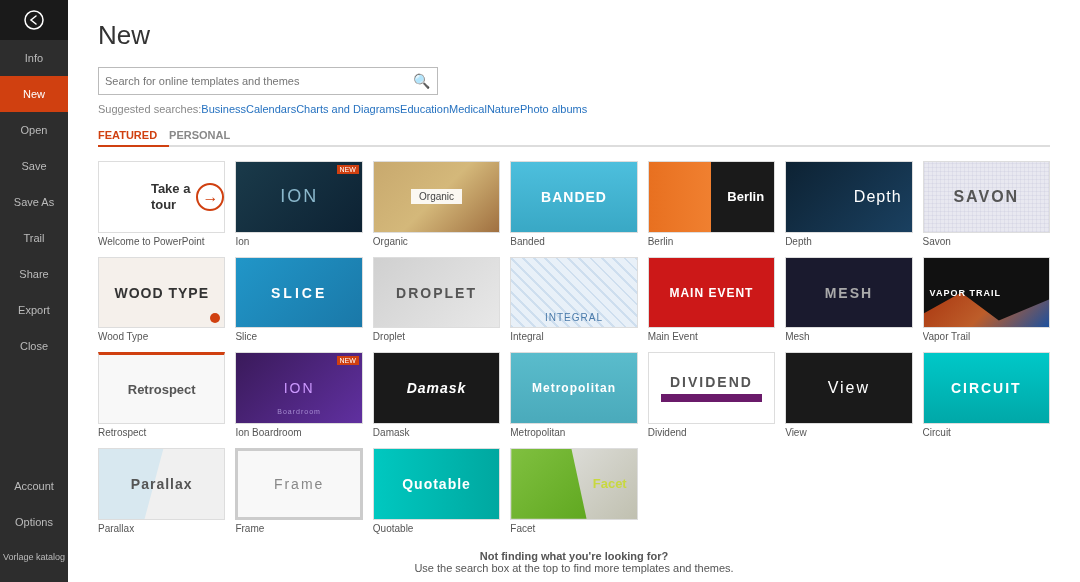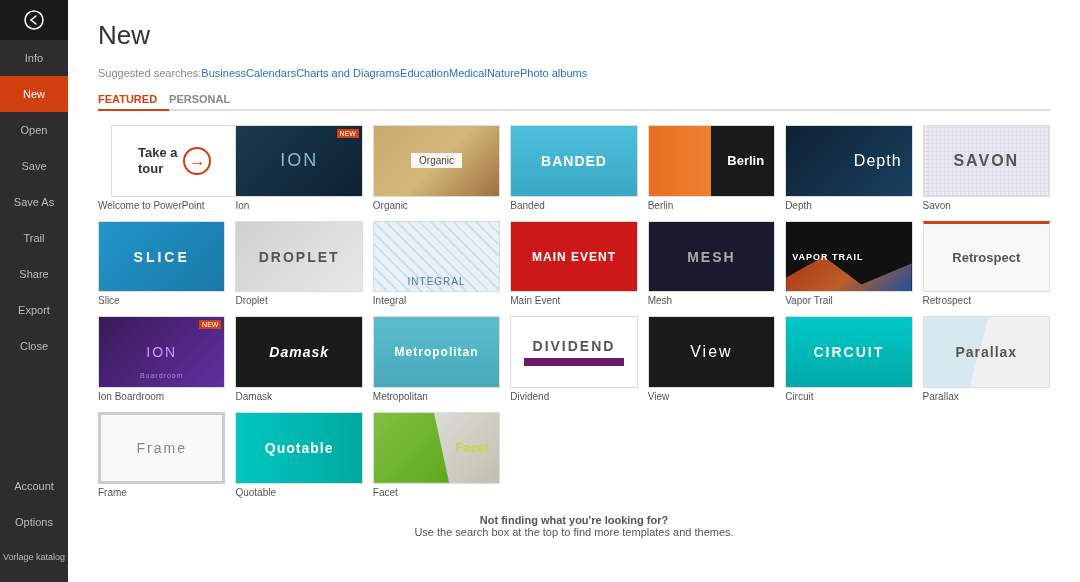--- a/index.html
+++ b/index.html
@@ -134,21 +134,21 @@
       overflow: hidden;
       text-overflow: ellipsis;
     }
 
     
     .t-blank { background: #fff; display: flex; align-items: center; justify-content: center; }
     .t-blank-lines { width: 80%; }
     .t-blank-line1 { height: 2px; background: #ccc; margin-bottom: 4px; }
     .t-blank-line2 { height: 1px; background: #eee; margin-bottom: 2px; }
 
-    .t-take-tour { background: #fff; display: flex; align-items: center; justify-content: center; flex-direction: column; margin-left: 13px; }
+    .t-take-tour { background: #fff; display: flex; align-items: flex-end; justify-content: center; flex-direction: column; }
     .t-take-tour-text { font-size: 13px; font-weight: bold; color: #333; line-height: 1.2; }
     .t-take-tour-circle { width: 28px; height: 28px; border-radius: 50%; border: 2px solid #d04010; display: flex; align-items: center; justify-content: center; color: #d04010; font-size: 16px; margin-left: 6px; }
     .t-take-tour-row { display: flex; align-items: center; }
 
     .t-ion { background: linear-gradient(135deg, #1a3a4a 0%, #0d2233 100%); display: flex; align-items: center; justify-content: center; }
     .t-ion-text { color: #8bb8cc; font-size: 18px; letter-spacing: 2px; }
     .t-ion-badge { position: absolute; top: 3px; right: 3px; background: #d04010; color: white; font-size: 7px; padding: 1px 3px; }
 
     .t-organic { background: linear-gradient(135deg, #c8a96e 0%, #d4b87a 50%, #a07040 100%); display: flex; align-items: center; justify-content: center; }
     .t-organic-label { background: rgba(255,255,255,0.9); padding: 2px 8px; font-size: 10px; color: #444; }
@@ -279,20 +279,26 @@
     </div>
     <div class="sidebar-item" style="font-size:9px;">
       <span>Vorlage katalog</span>
     </div>
   </div>
 </div>
 
 <div id="main">
   <h1 id="page-title">New</h1>
 
+  <div class="search-row">
+    <div class="search-box">
+      <input type="text" placeholder="Search for online templates and themes" style="">
+      <span class="search-icon">🔍</span>
+    </div>
+  </div>
 
   <div class="suggested-row">
     <span class="suggested-label">Suggested searches:</span>
     <a class="suggested-link">Business</a>
     <a class="suggested-link">Calendars</a>
     <a class="suggested-link">Charts and Diagrams</a>
     <a class="suggested-link">Education</a>
     <a class="suggested-link">Medical</a>
     <a class="suggested-link">Nature</a>
     <a class="suggested-link">Photo albums</a>
@@ -352,20 +358,27 @@
       <div class="template-name">Depth</div>
     </div>
 
     <div class="template-item">
       <div class="template-thumb t-savon">
         <span class="t-savon-text">SAVON</span>
       </div>
       <div class="template-name">Savon</div>
     </div>
 
+    <div class="template-item">
+      <div class="template-thumb t-woodtype" style="position:relative;">
+        <span class="t-woodtype-text">WOOD TYPE</span>
+        <span class="t-woodtype-badge"></span>
+      </div>
+      <div class="template-name">Wood Type</div>
+    </div>
 
     <div class="template-item">
       <div class="template-thumb t-slice">
         <span class="t-slice-text">SLICE</span>
       </div>
       <div class="template-name">Slice</div>
     </div>
 
 
     <div class="template-item">

